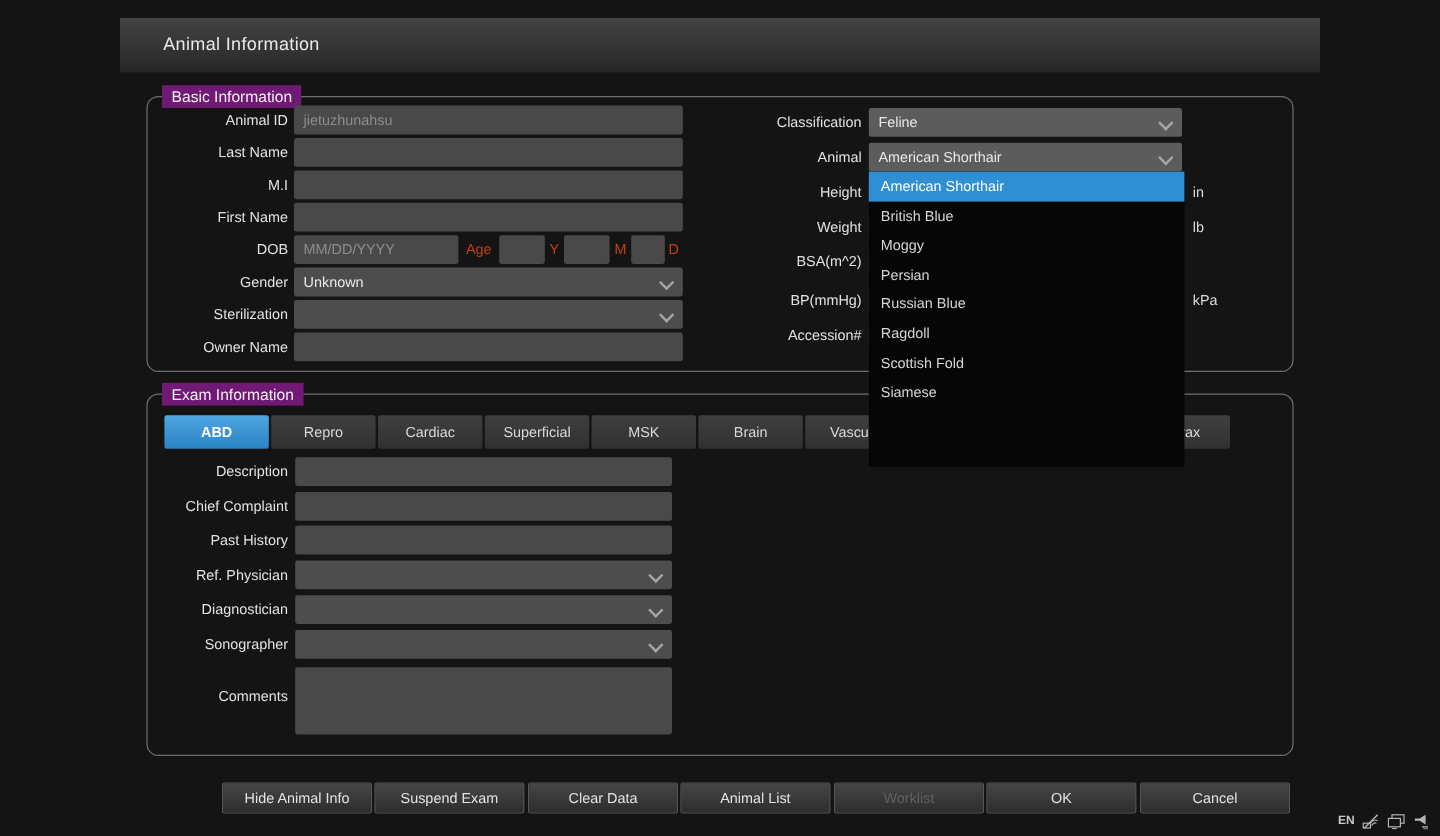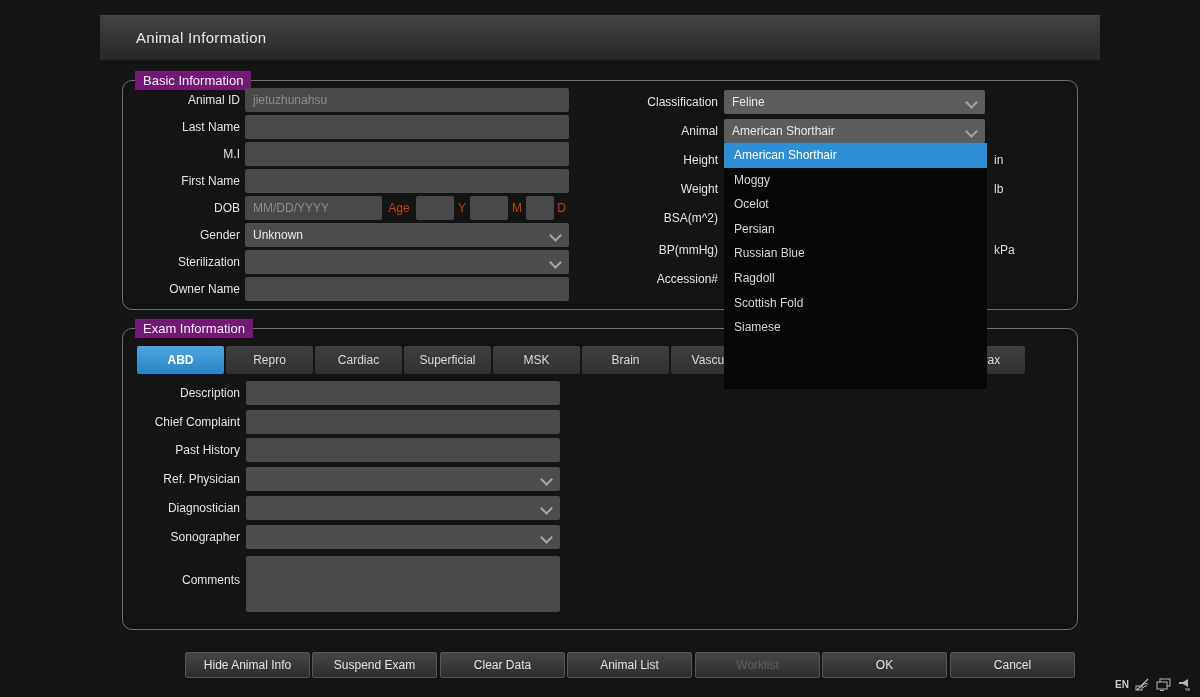--- a/index.html
+++ b/index.html
@@ -169,22 +169,22 @@
 <div class="abs fld combo" style="left:246px;top:525px;width:314px;">
   <span></span>
   <span class="chev"></span>
 </div>
 
 <div class="abs lbl" style="left:120px;top:568px;width:120px;">Comments</div>
 <div class="abs tarea" style="left:246px;top:556px;width:314px;height:56px;"></div>
 
 <div class="abs dd">
   <div class="dd-item selected">American Shorthair</div>
+  <div class="dd-item">British Blue</div>
   <div class="dd-item">Moggy</div>
-  <div class="dd-item">Ocelot</div>
   <div class="dd-item">Persian</div>
   <div class="dd-item">Russian Blue</div>
   <div class="dd-item">Ragdoll</div>
   <div class="dd-item">Scottish Fold</div>
   <div class="dd-item">Siamese</div>
 </div>
 
 <div class="abs btn" style="left:185px;">Hide Animal Info</div>
 <div class="abs btn" style="left:312px;">Suspend Exam</div>
 <div class="abs btn" style="left:440px;">Clear Data</div>

